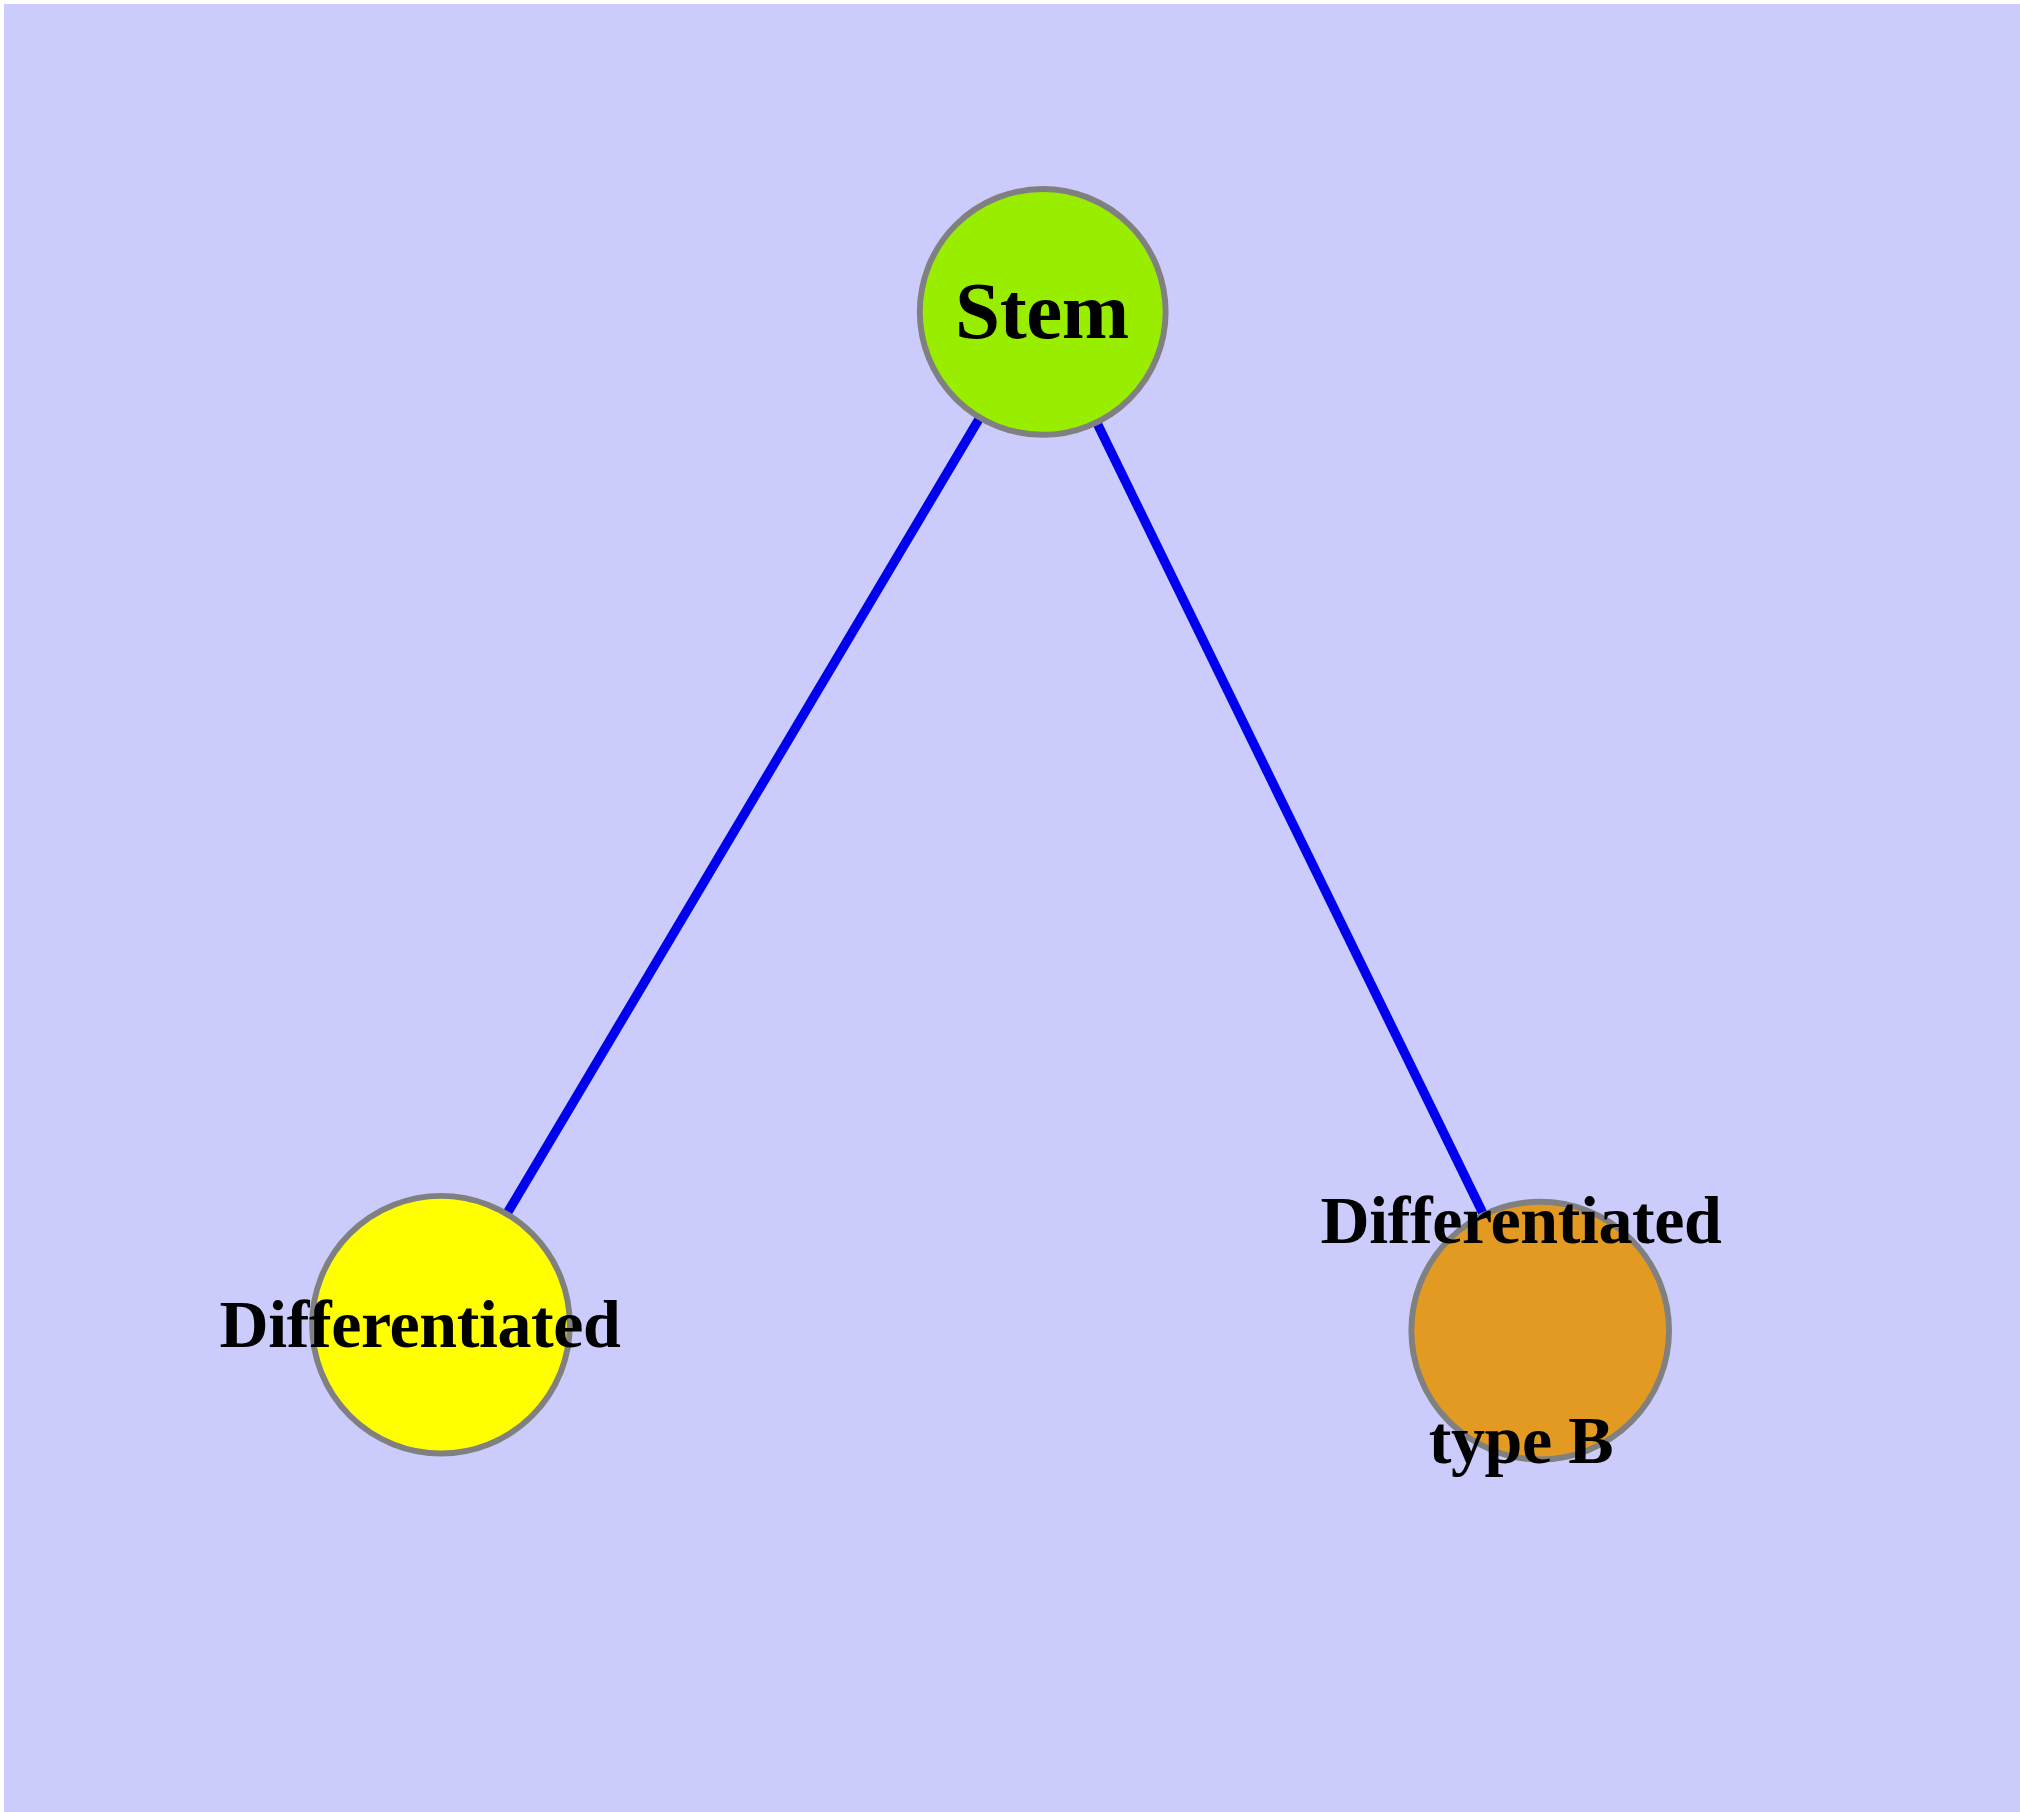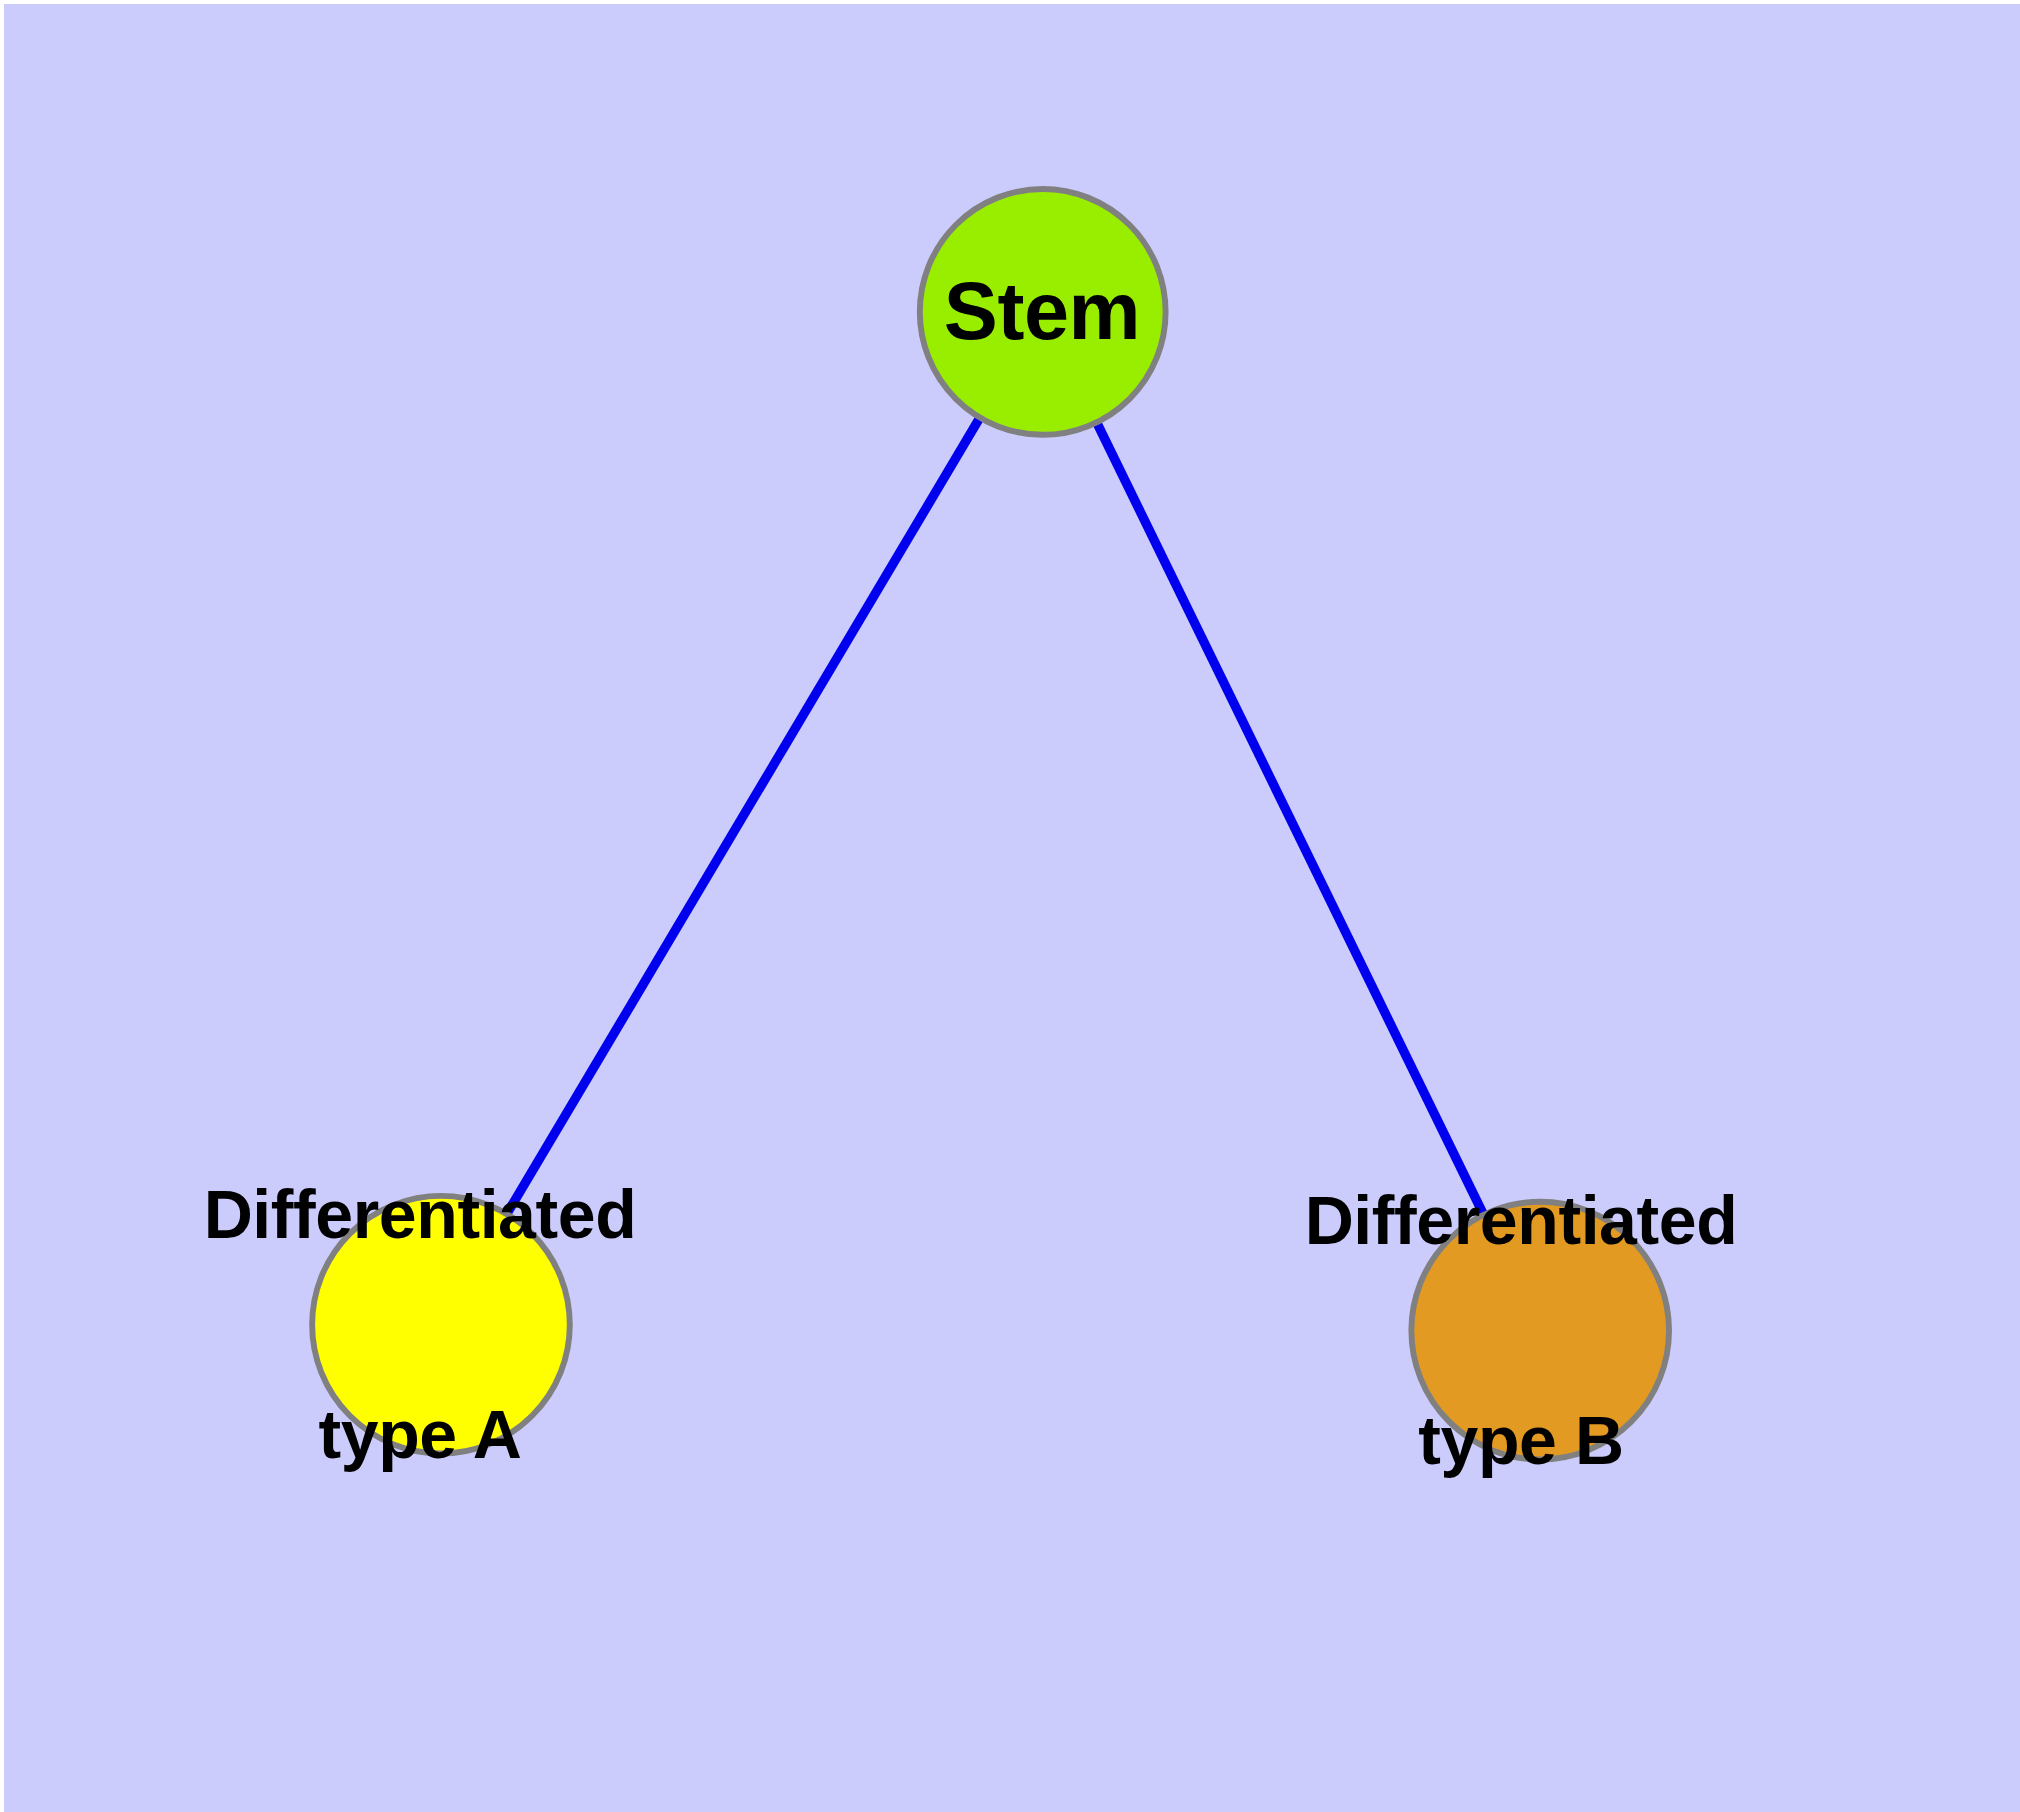--- a/index.html
+++ b/index.html
@@ -6,21 +6,21 @@
     margin: 0;
     padding: 0;
     background: #ffffff;
   }
   #stage {
     position: relative;
     width: 2021px;
     height: 1812px;
     overflow: hidden;
     background: #ffffff;
-    font-family: Liberation Sans, sans-serif;
+    font-family: Liberation Serif, serif;
   }
   #canvas-bg {
     position: absolute;
     left: 4.2px;
     top: 4.2px;
     width: 2016px;
     height: 1808px;
     background: #ccccfc;
   }
   #graph-svg {
@@ -66,21 +66,20 @@
       <circle cx="1817" cy="1570" r="152" fill="#e39a22" stroke="#808080" stroke-width="7"></circle>
     </g>
   </svg>
 
   <div class="node-label" style="left:1042px; top:312px;">
     <div>Stem</div>
   </div>
 
   <div class="node-label small" style="left:420px; top:1325px;">
     <div>Differentiated</div>
-    <div>type A</div>
   </div>
 
   <div class="node-label small" style="left:1521px; top:1331px;">
     <div>Differentiated</div>
     <div>type B</div>
   </div>
 
 </div>
 
 

